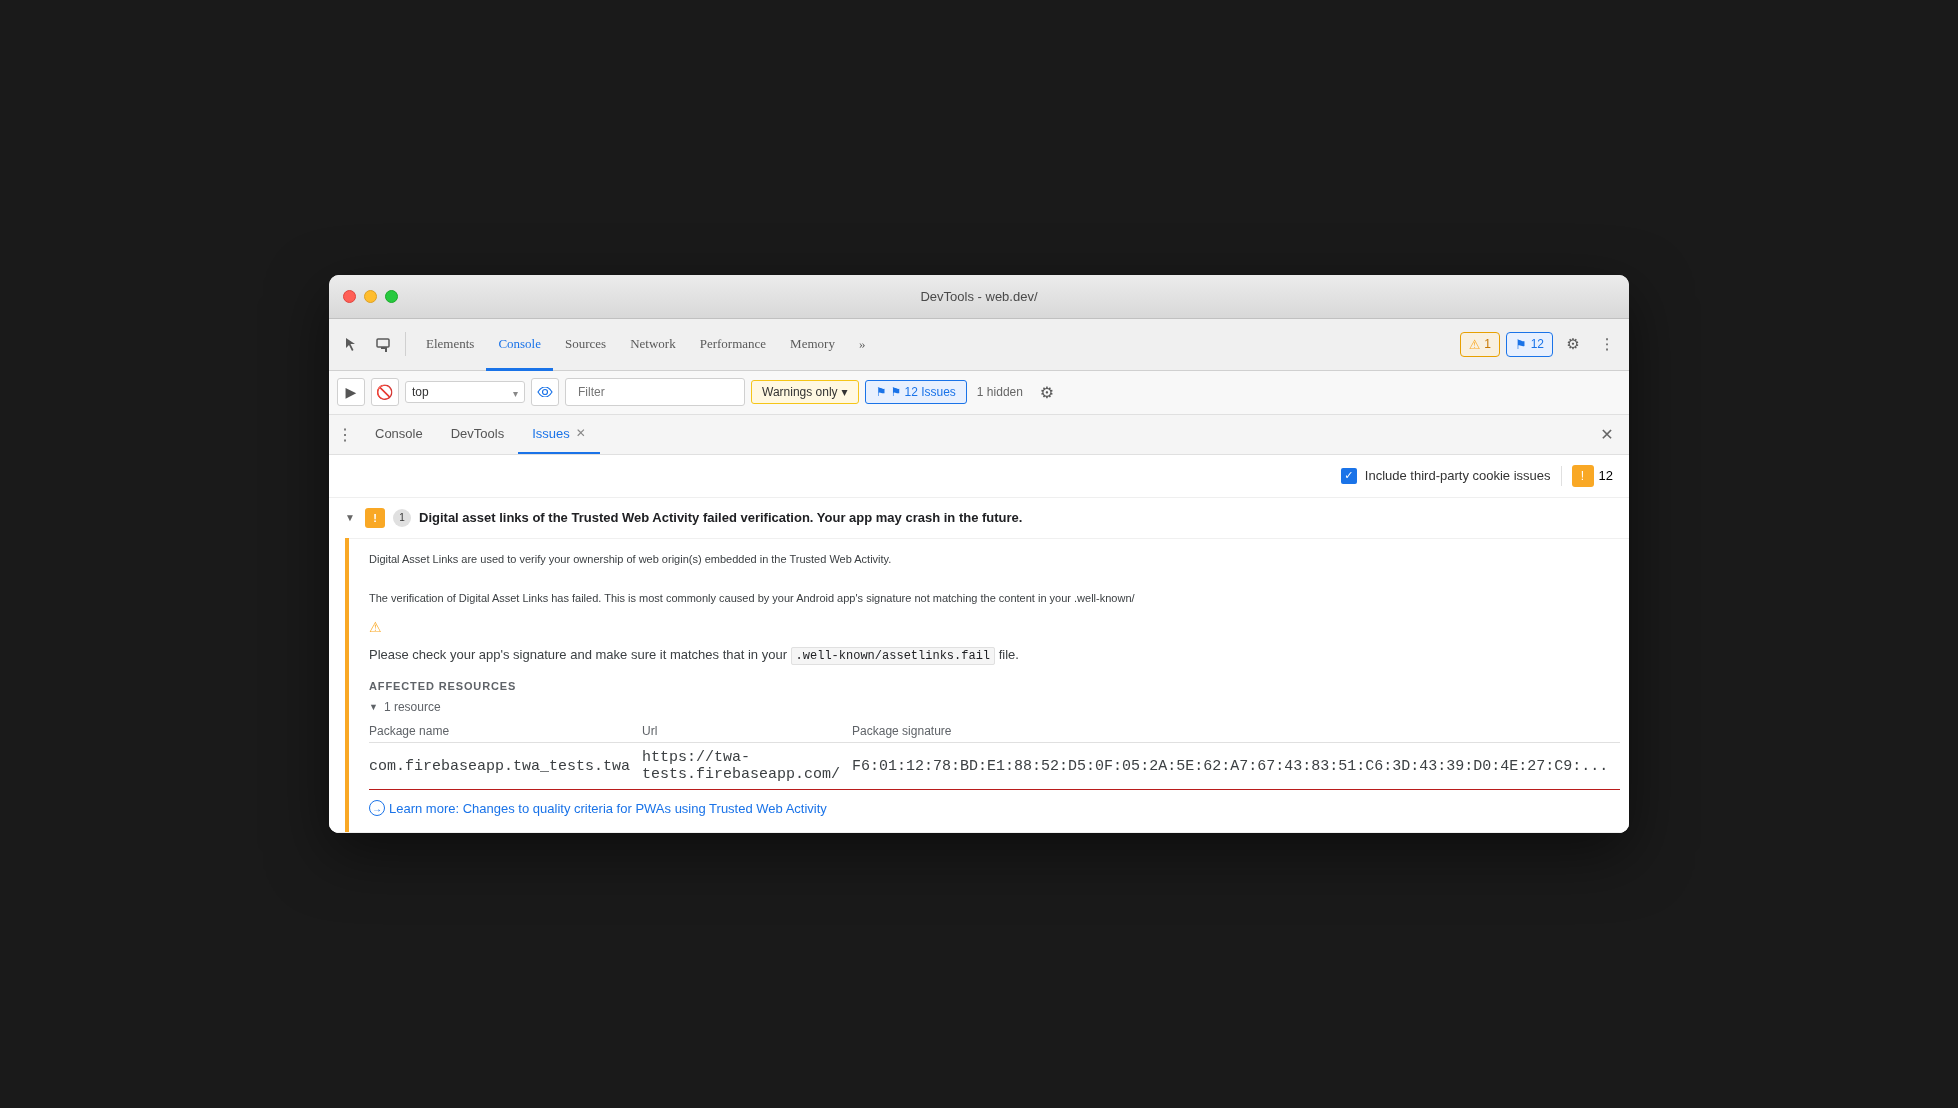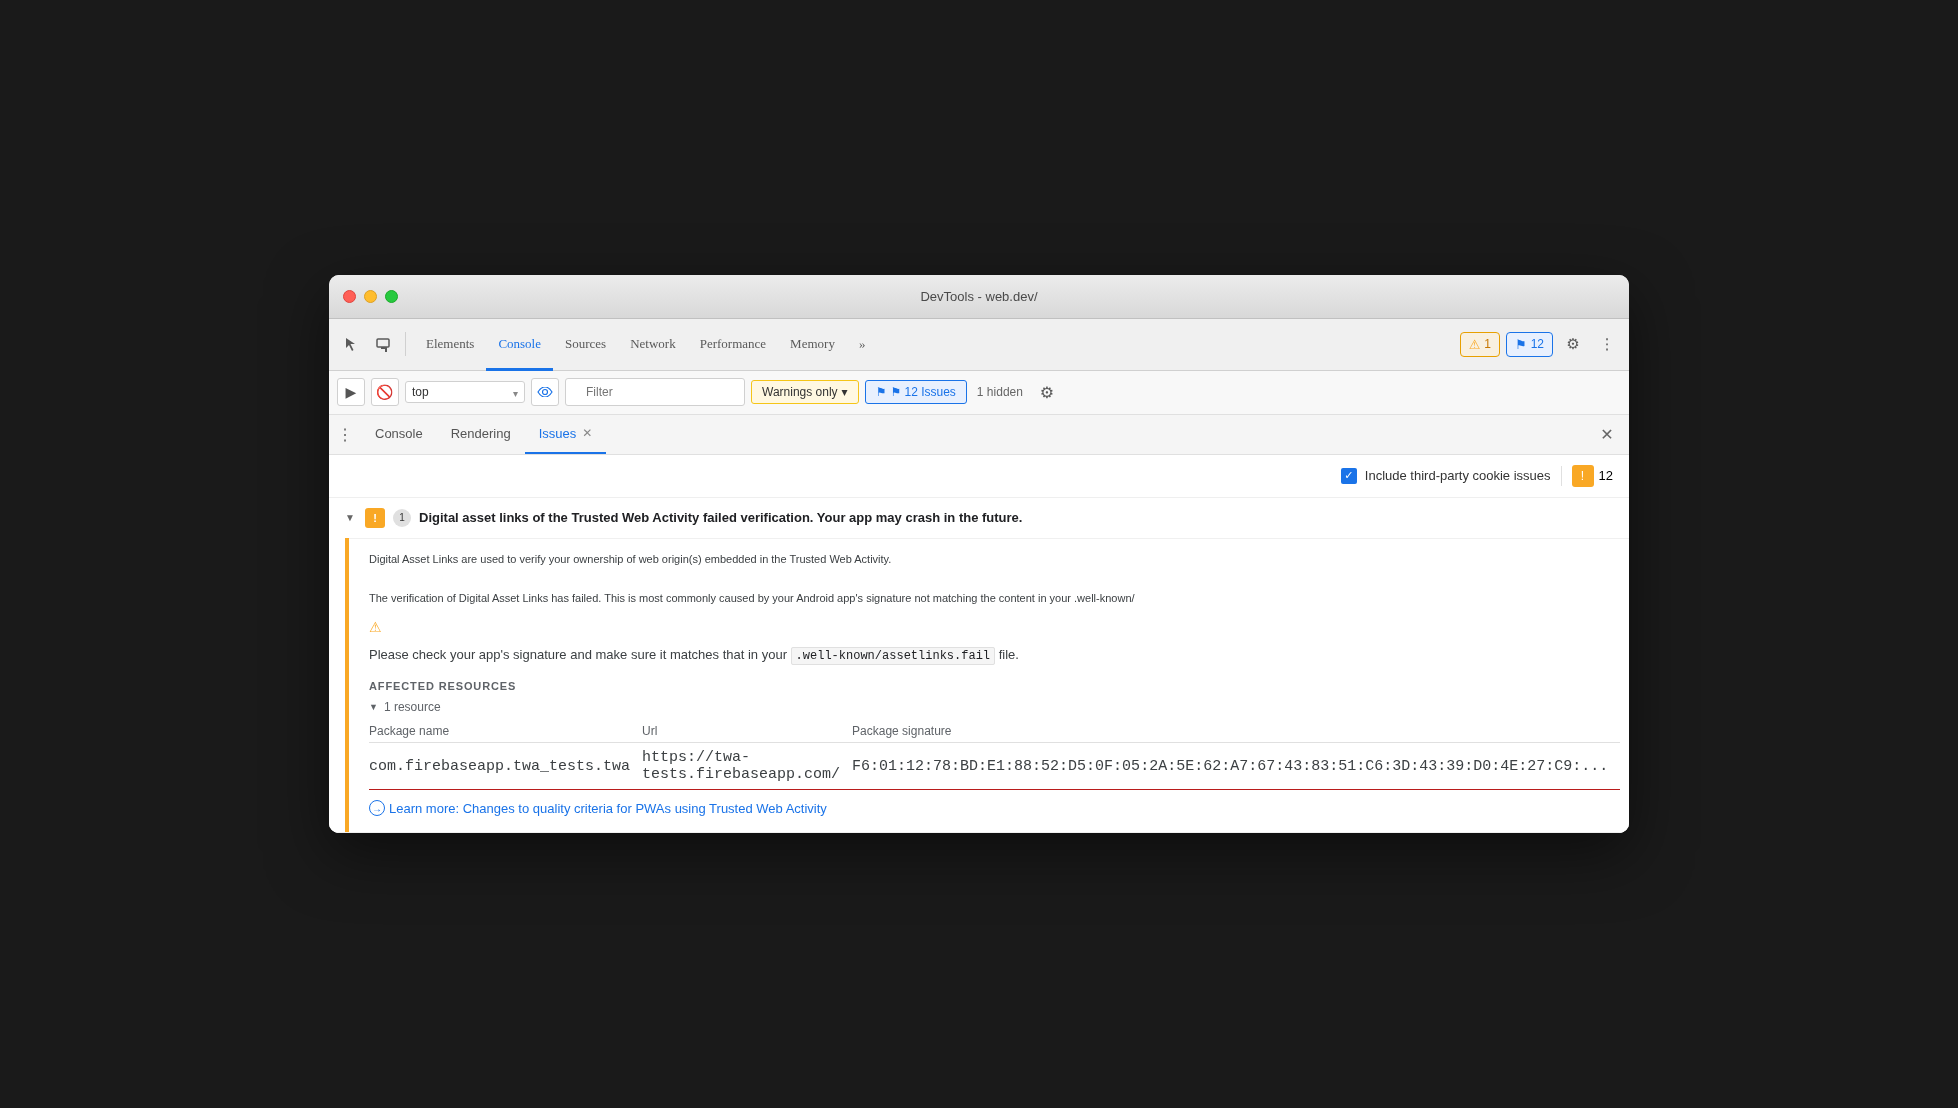--- a/index.html
+++ b/index.html
@@ -179,21 +179,21 @@
     .select-arrow {
       font-size: 10px;
       color: #888;
     }
     .filter-input {
       flex: 1;
       max-width: 180px;
       height: 28px;
       border: 1px solid #d0d0d0;
       border-radius: 3px;
-      padding: 0 20px;
+      padding: 0 12px;
       font-size: 12px;
       background: white;
       color: #666;
       outline: none;
     }
     .warnings-dropdown {
       display: flex;
       align-items: center;
       gap: 4px;
       padding: 4px 10px;
@@ -620,21 +620,21 @@
         <span>⚙</span>
       </button>
     </div>
 
     <div class="drawer-tabs">
       <span class="drawer-menu-icon">⋮</span>
       <div class="drawer-tab">
         <span>Console</span>
       </div>
       <div class="drawer-tab">
-        <span>Rendering</span>
+        <span>DevTools</span>
       </div>
       <div class="drawer-tab active">
         <span>Issues</span>
         <span class="drawer-tab-close">✕</span>
       </div>
       <div class="drawer-close-btn">✕</div>
     </div>
 
     <div class="issues-panel">
 

